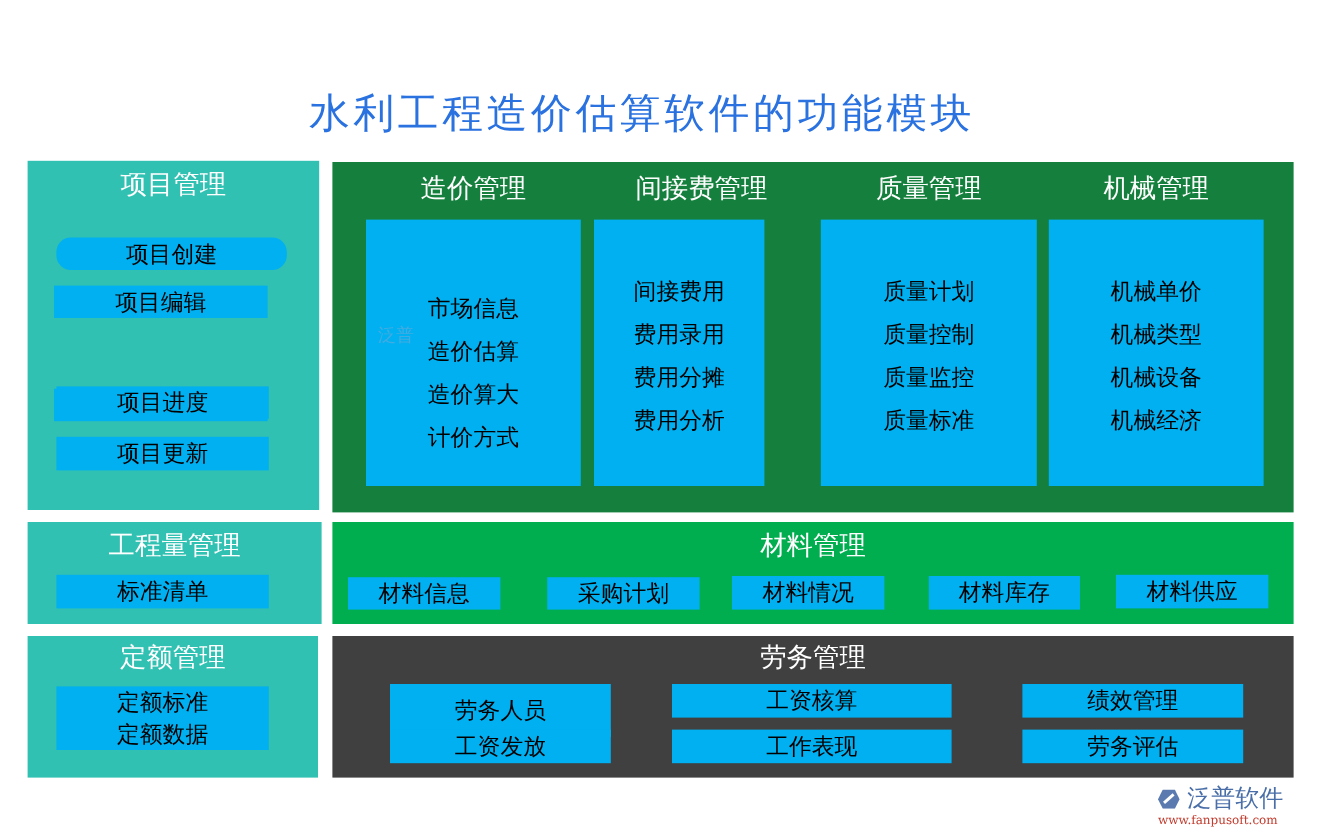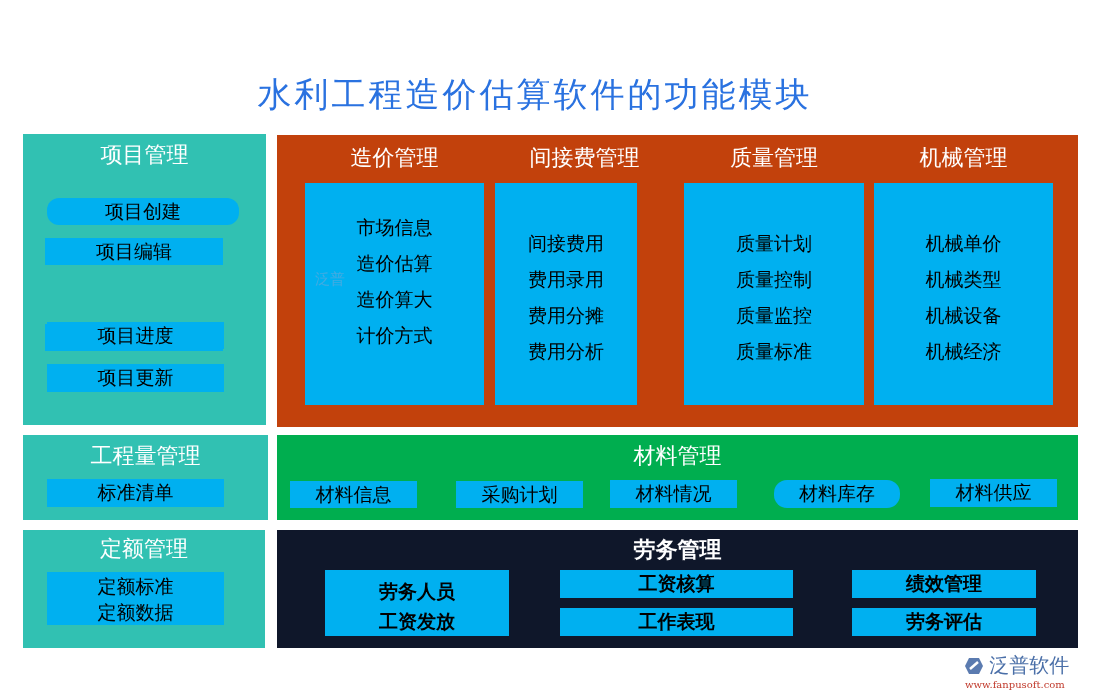--- a/index.html
+++ b/index.html
@@ -2,23 +2,23 @@
 <html><head>
 <meta charset="utf-8">
 <style>
   html, body { margin:0; padding:0; }
   body { width:1100px; height:700px; background:#ffffff; position:relative; overflow:hidden;
          font-family:"DejaVu Serif","Liberation Serif",serif; }
   .abs { position:absolute; box-sizing:border-box; }
   .title { left:0; width:1070px; top:72px; text-align:center; font-size:34px; color:#2a72e0;
            letter-spacing:3px; font-family:"DejaVu Sans","Liberation Sans",sans-serif; }
   .teal { background:#31c1b2; }
-  .indigo { background:#c2410c; }
+  .indigo { background:#15803d; }
   .green { background:#00ae4f; }
-  .blue { background:#0f172a;font-weight:bold; }
+  .blue { background:#404040; }
   .cyan { background:#00b0f0; }
   .hdr { color:#ffffff; font-size:22px; text-align:center; white-space:nowrap; }
   .item { color:#000000; font-size:19px; text-align:center; white-space:nowrap; }
   .pill { display:flex; align-items:center; justify-content:center; }
   .stack { display:flex; flex-direction:column; align-items:center; }
   .stack span { line-height:36px; }
   .logo { right:10px; top:652px; width:125px; text-align:left; }
   .logo .name { font-size:20px; color:#4a6fa8; font-family:"DejaVu Sans","Liberation Sans",sans-serif; }
   .logo .url { font-size:10px; color:#c0392b; font-family:"DejaVu Serif",serif; }
   .watermark { left:315px; top:270px; font-size:15px; color:#6fa8d8; opacity:0.6; }
@@ -36,21 +36,21 @@
   <div class="abs cyan pill item" style="left:24px;top:188px;width:177px;height:27px;">项目进度</div>
   <div class="abs cyan pill item" style="left:24px;top:230px;width:177px;height:28px;">项目更新</div>
 </div>
 
 <div class="abs indigo" style="left:277px;top:135px;width:801px;height:292px;">
   <div class="abs hdr" style="left:28px;top:4px;width:179px;line-height:38px;">造价管理</div>
   <div class="abs hdr" style="left:218px;top:4px;width:179px;line-height:38px;text-align:center;">间接费管理</div>
   <div class="abs hdr" style="left:407px;top:4px;width:180px;line-height:38px;">质量管理</div>
   <div class="abs hdr" style="left:597px;top:4px;width:179px;line-height:38px;">机械管理</div>
 
-  <div class="abs cyan stack item" style="left:28px;top:48px;width:179px;height:222px;padding-top:26px;">
+  <div class="abs cyan stack item" style="left:28px;top:48px;width:179px;height:222px;padding-top:56px;">
     <span>市场信息</span>
     <span>造价估算</span>
     <span>造价算大</span>
     <span>计价方式</span>
   </div>
   <div class="abs cyan stack item" style="left:218px;top:48px;width:142px;height:222px;padding-top:42px;">
     <span>间接费用</span>
     <span>费用录用</span>
     <span>费用分摊</span>
     <span>费用分析</span>
@@ -74,21 +74,21 @@
 <div class="abs teal" style="left:23px;top:435px;width:245px;height:85px;">
   <div class="abs hdr" style="left:0;top:4px;width:245px;line-height:34px;">工程量管理</div>
   <div class="abs cyan pill item" style="left:24px;top:44px;width:177px;height:28px;">标准清单</div>
 </div>
 
 <div class="abs green" style="left:277px;top:435px;width:801px;height:85px;">
   <div class="abs hdr" style="left:0;top:4px;width:801px;line-height:34px;">材料管理</div>
   <div class="abs cyan pill item" style="left:13px;top:46px;width:127px;height:27px;">材料信息</div>
   <div class="abs cyan pill item" style="left:179px;top:46px;width:127px;height:27px;">采购计划</div>
   <div class="abs cyan pill item" style="left:333px;top:45px;width:127px;height:28px;">材料情况</div>
-  <div class="abs cyan pill item" style="left:497px;top:45px;width:126px;height:28px;border-radius:13px;">材料库存</div>
+  <div class="abs cyan pill item" style="left:497px;top:45px;width:126px;height:28px;">材料库存</div>
   <div class="abs cyan pill item" style="left:653px;top:44px;width:127px;height:28px;">材料供应</div>
 </div>
 
 <div class="abs teal" style="left:23px;top:530px;width:242px;height:118px;">
   <div class="abs hdr" style="left:0;top:2px;width:242px;line-height:34px;">定额管理</div>
   <div class="abs cyan stack item" style="left:24px;top:42px;width:177px;height:53px;justify-content:center;">
     <span style="line-height:26px;">定额标准</span>
     <span style="line-height:26px;">定额数据</span>
   </div>
 </div>

